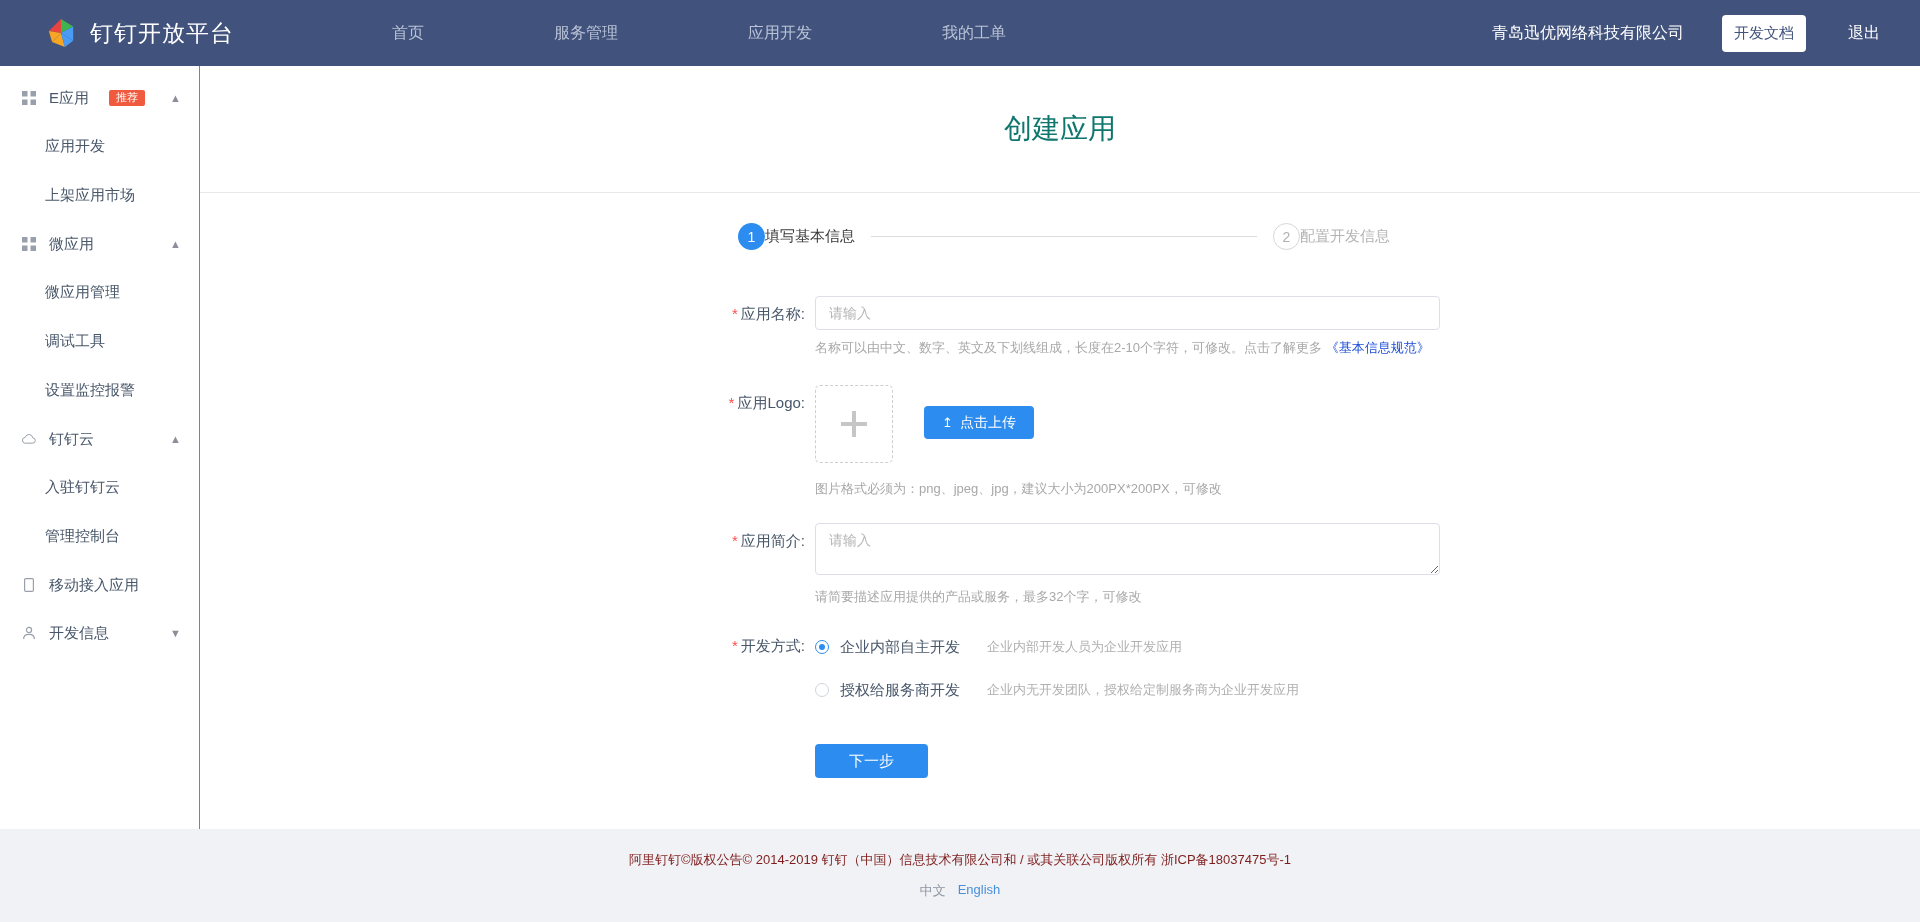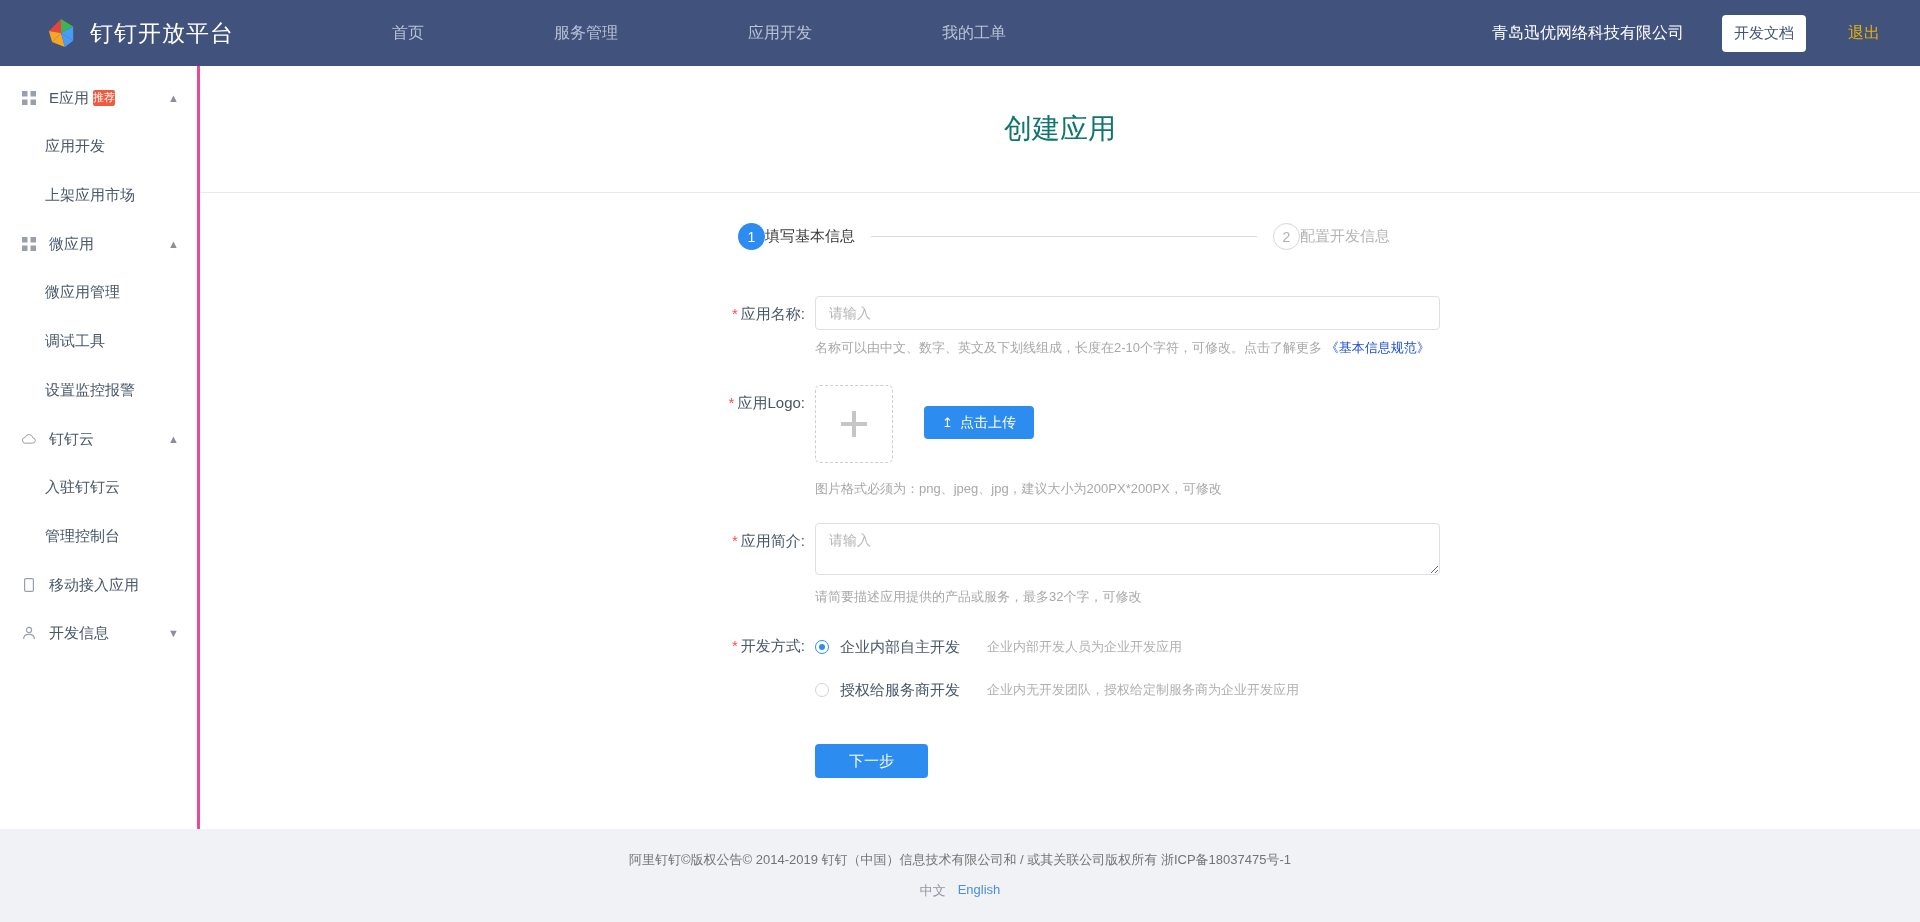--- a/index.html
+++ b/index.html
@@ -65,39 +65,39 @@
     border: none;
     border-radius: 4px;
     font-size: 15px;
     padding: 9px 12px;
     cursor: pointer;
     font-family: inherit;
     white-space: nowrap;
   }
   .logout-btn {
     margin-left: 42px;
-    color: #eab308;
+    color: #ffffff;
     font-size: 16px;
     cursor: pointer;
     white-space: nowrap;
   }
 
   
   .body-wrap {
     display: flex;
     height: 763px;
     background: #ffffff;
   }
 
   
   .sidebar {
     width: 200px;
     flex: none;
     background: #ffffff;
-    border-right: 3px solid #ec4899;
+    border-right: 1px solid #ec4899;
     padding-top: 8px;
   }
   .side-group {
     display: flex;
     align-items: center;
     height: 48px;
     padding: 0 18px 0 21px;
     cursor: pointer;
   }
   .side-icon {
@@ -110,22 +110,22 @@
   .side-group-label {
     font-size: 15px;
     color: #48576a;
     white-space: nowrap;
   }
   .badge {
     background: #f05b40;
     color: #ffffff;
     font-size: 11px;
     border-radius: 2px;
-    padding: 2px 0 3px;
-    margin-left: 4px;
+    padding: 2px 7px 3px;
+    margin-left: 20px;
     line-height: 1;
     white-space: nowrap;
   }
   .caret {
     margin-left: auto;
     color: #8a8f99;
     font-size: 11px;
     line-height: 1;
   }
   .side-sub {
@@ -336,21 +336,21 @@
     height: 93px;
     background: #f0f2f5;
     display: flex;
     flex-direction: column;
     align-items: center;
     justify-content: center;
     gap: 13px;
   }
   .footer-copy {
     font-size: 13px;
-    color: #737373;
+    color: #7f1d1d;
     white-space: nowrap;
   }
   .footer-langs { display: flex; gap: 12px; }
   .lang {
     font-size: 13px;
     color: #8f96a3;
     cursor: pointer;
     white-space: nowrap;
   }
   .lang.active { color: #4a90d9; }

